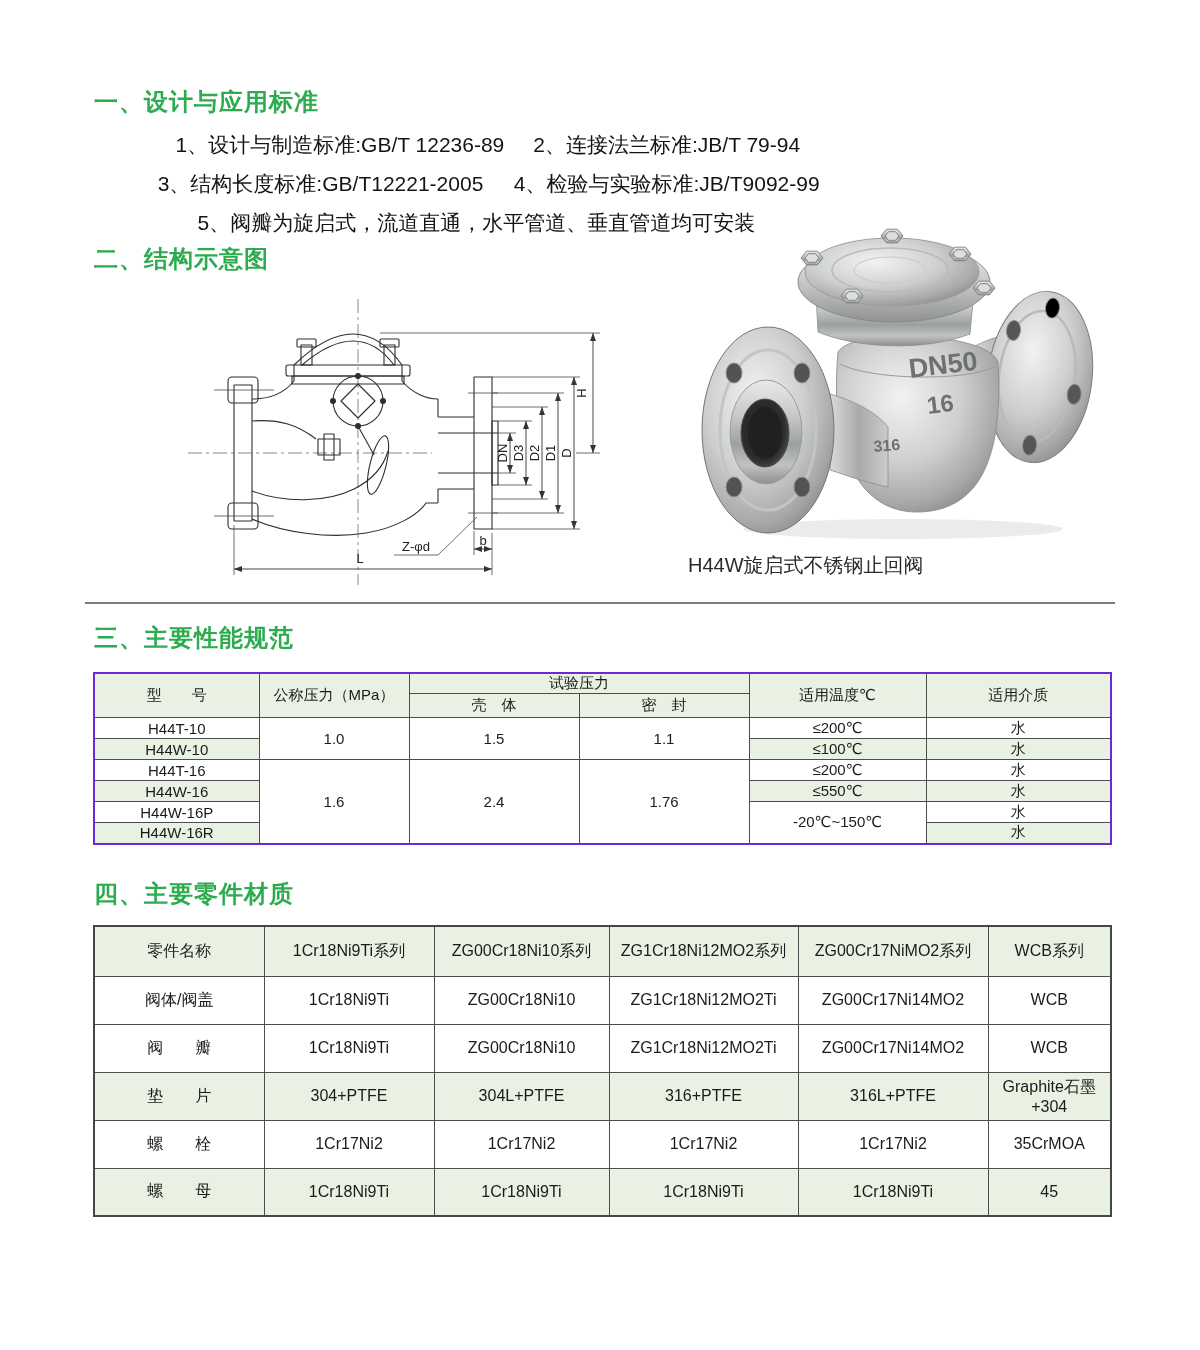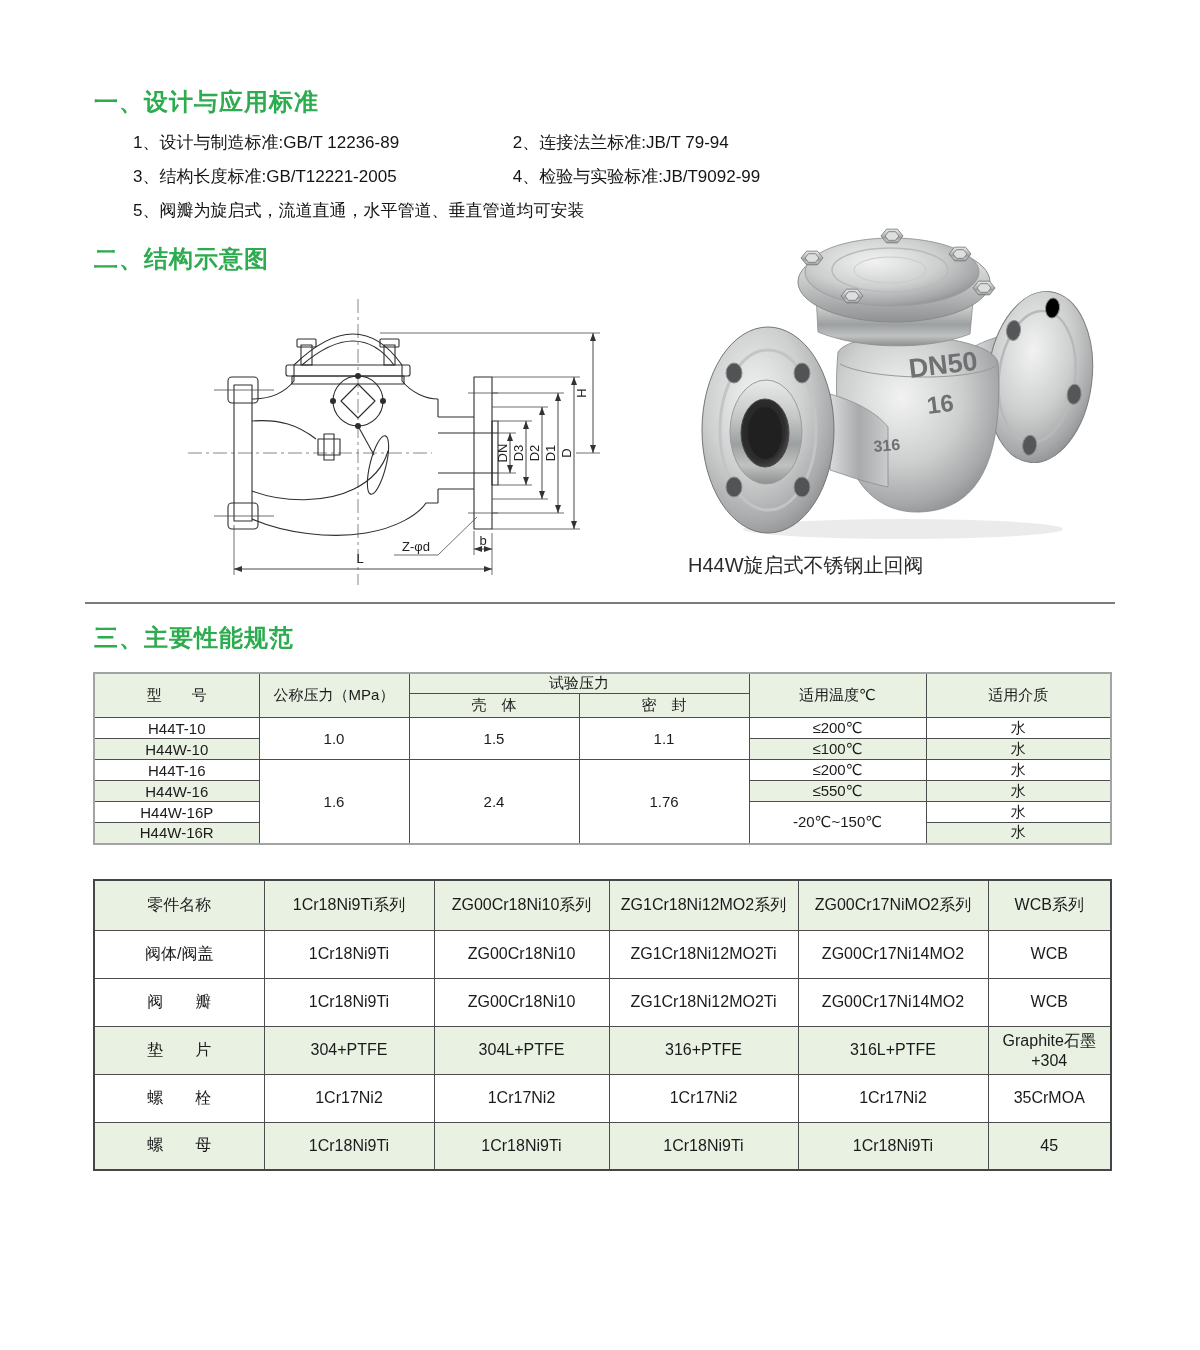--- a/index.html
+++ b/index.html
@@ -5,35 +5,35 @@
   html,body{margin:0;padding:0;}
   body{
     width:1200px;height:1350px;background:#ffffff;position:relative;
     font-family:"Liberation Sans","DejaVu Sans",sans-serif;color:#1b1b1b;
   }
   .page{position:absolute;left:0;top:0;width:1200px;height:1350px;background:#fff;overflow:hidden;padding-left:44px;}
   .sec-title{
     position:absolute;left:94px;margin:0;color:#2cab4f;font-size:24px;font-weight:bold;
     letter-spacing:1px;white-space:nowrap;
   }
-  .std-list{position:absolute;left:133px;top:131px;font-size:17px;color:#141414;}
+  .std-list{position:absolute;left:133px;top:131px;font-size:21px;color:#141414;text-align:center;}
   .std-row{margin-bottom:11px;white-space:nowrap;}
   .std-item{display:inline-block;}
   .std-item.w{width:375px;}
   .drawing{position:absolute;left:180px;top:293px;width:430px;height:300px;}
   .photo{position:absolute;left:688px;top:212px;width:420px;height:330px;}
   .caption{position:absolute;left:688px;top:552px;width:420px;text-align:left;font-size:20px;color:#2b2b2b;}
   .divider{position:absolute;left:85px;top:602px;width:1030px;height:2px;background:#7c7c7c;}
   table{position:absolute;border-collapse:collapse;table-layout:fixed;background:#fff;}
   th,td{border:1px solid #4d4d4d;text-align:center;vertical-align:middle;padding:0 4px;font-weight:normal;color:#1b1b1b;overflow:hidden;}
-  .t3{left:93px;top:672px;width:1017px;font-size:15px;border:2px solid #a3a3a3;}
+  .t3{left:93px;top:672px;width:1017px;font-size:15px;border:2px solid #6d28d9;}
   .t3 tr.h1{height:20px;}
   .t3 tr.h2{height:24px;}
   .t3 tr.d{height:21px;}
-  .t4{left:93px;top:879px;width:1017px;font-size:16px;border:2px solid #464646;}
+  .t4{left:93px;top:925px;width:1017px;font-size:16px;border:2px solid #464646;}
   .t4 tr.h{height:50px;}
   .t4 tr.d{height:48px;}
   .g{background:#e9f1e2;}
   
   .ln{stroke:#2e2e2e;fill:none;stroke-width:1.1;stroke-linejoin:round;}
   .thin{stroke:#4a4a4a;fill:none;stroke-width:0.8;}
   .cl{stroke:#6a6a6a;fill:none;stroke-width:0.8;stroke-dasharray:14 4 3 4;}
   .dim{stroke:#333;fill:none;stroke-width:0.9;}
   .fillb{fill:#2e2e2e;stroke:none;}
   .dt{fill:#222;font-size:13px;font-family:"Liberation Sans","DejaVu Sans",sans-serif;}

